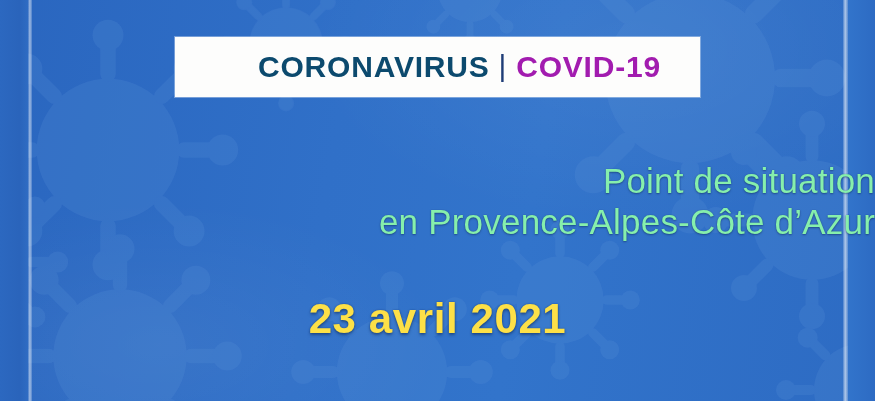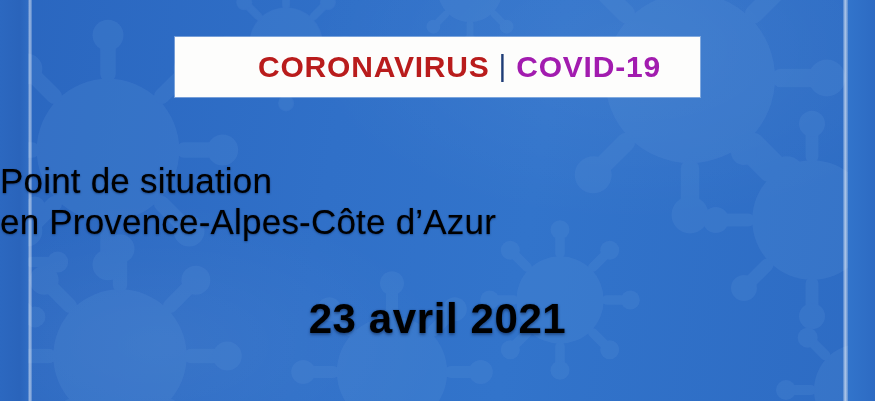--- a/index.html
+++ b/index.html
@@ -79,54 +79,54 @@
     justify-content: center;
     box-shadow: 0 0 0 1px rgba(255,255,255,0.35);
   }
   .badge-text {
     font-size: 30px;
     font-weight: bold;
     letter-spacing: 0.8px;
     white-space: nowrap;
     line-height: 1;
   }
-  .badge-corona { color: #b91c1c; margin-left: 44px; }
+  .badge-corona { color: #0c4a6e; margin-left: 44px; }
   .badge-sep {
     color: #1F3D77;
     font-weight: normal;
     padding: 0 9px;
     position: relative;
     top: -1px;
   }
   .badge-covid { color: #a21caf; }
 
   .headline {
     position: absolute;
     left: 0;
     right: 0;
     top: 160px;
-    text-align: left;
-    color: #000000;
+    text-align: right;
+    color: #86efac;
     font-size: 35px;
     font-weight: normal;
     line-height: 1.18;
     letter-spacing: 0.2px;
     text-shadow:
       0 1px 2px rgba(16,45,92,0.55),
       0 0 1px rgba(16,45,92,0.45);
   }
   .headline .line { display: block; }
 
   .date {
     position: absolute;
     left: 0;
     right: 0;
     top: 296px;
     text-align: center;
-    color: #000000;
+    color: #fde047;
     font-size: 42px;
     font-weight: bold;
     letter-spacing: 0.6px;
     line-height: 1.1;
     text-shadow:
       0 2px 3px rgba(16,45,92,0.55),
       0 0 2px rgba(16,45,92,0.45);
   }
 </style>
 </head>

